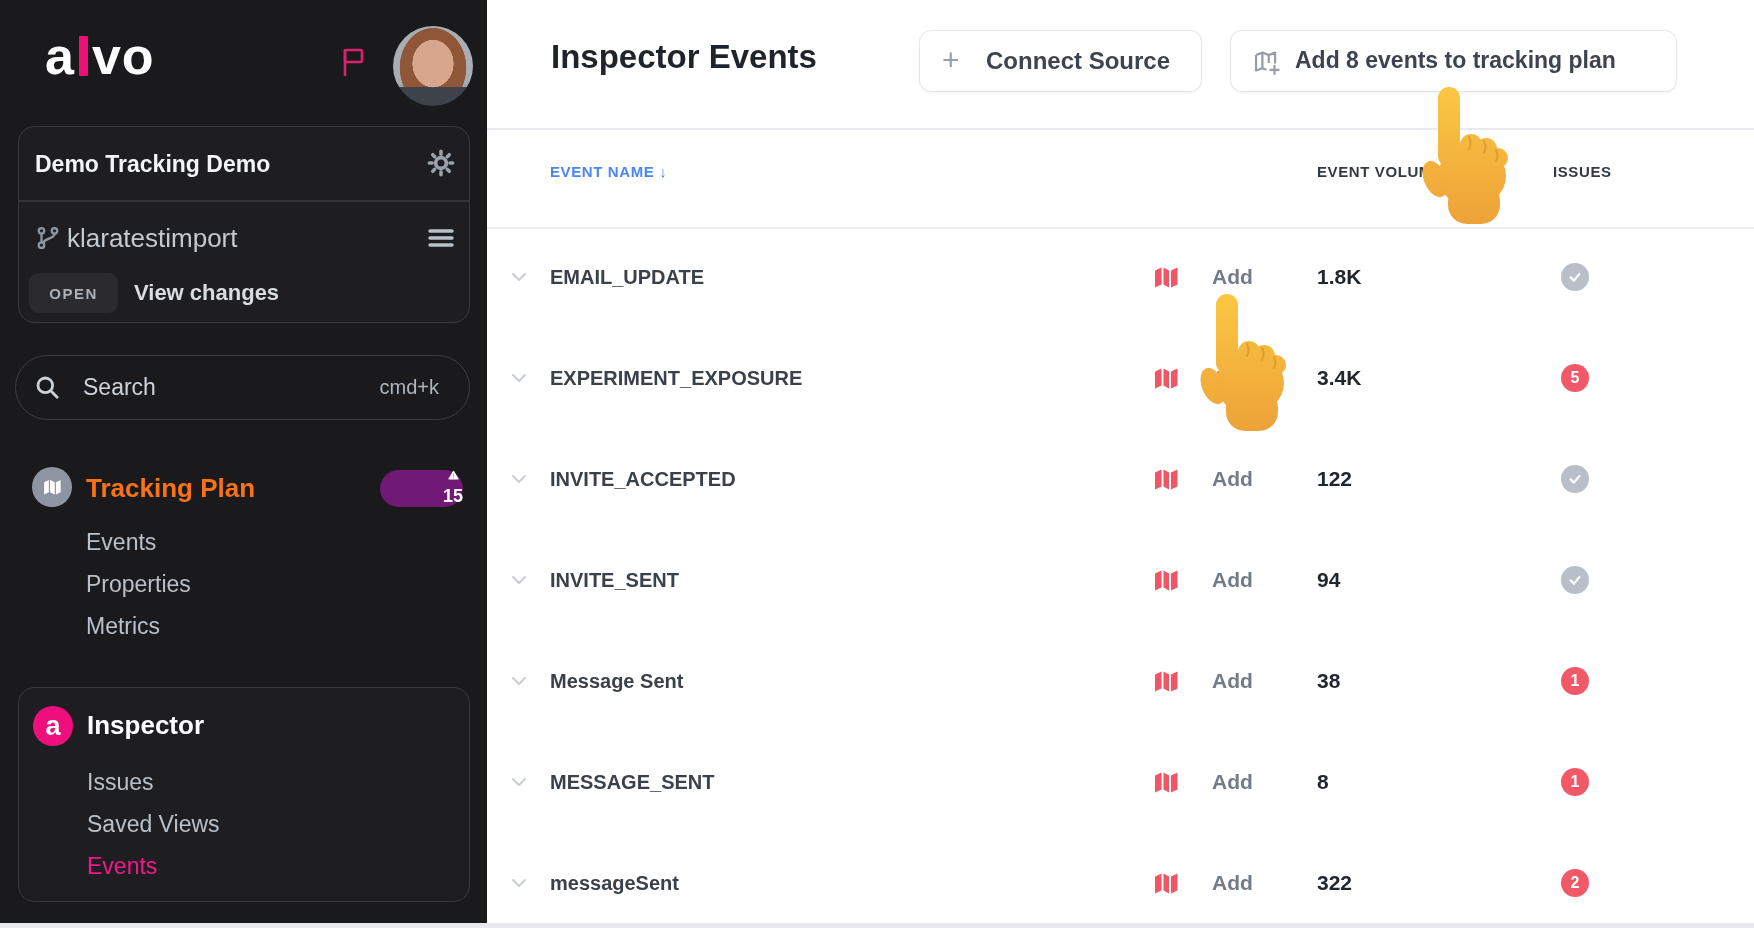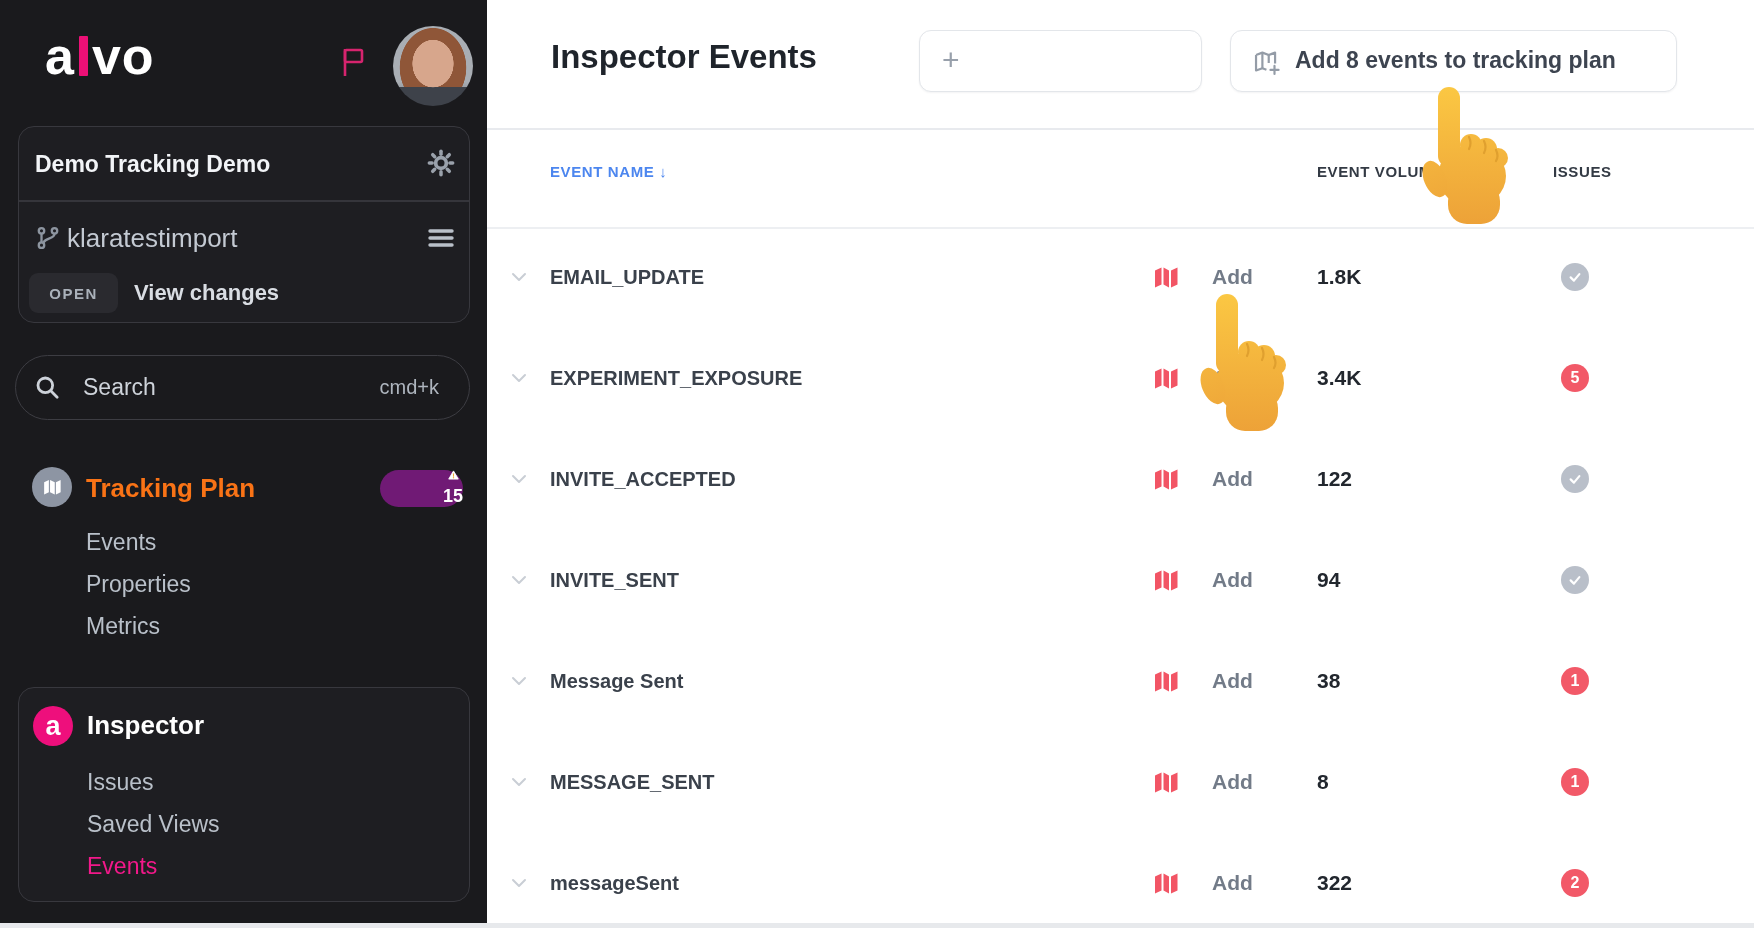--- a/index.html
+++ b/index.html
@@ -179,20 +179,21 @@
       <div class="insp-item" style="top:121px">Saved Views</div>
       <div class="insp-item active" style="top:163px">Events</div>
     </div>
   </div>
 
   <div class="main">
     <div class="page-title">Inspector Events</div>
 
     <div class="btn btn-connect">
       <span class="plus">+</span>
+      <span class="btn-label">Connect Source</span>
     </div>
 
     <div class="btn btn-add">
       <span class="mapadd">
         <svg width="30" height="30" viewBox="0 0 26 26" fill="none" stroke="#949ca7" stroke-width="1.9" stroke-linejoin="round">
           <path d="M3.5 6 L9 4 L14.5 6 L20 4 V13.5 M3.5 6 V19.5 L9 17.5 L12.5 18.8"></path>
           <path d="M9 4 V17.5 M14.5 6 V13"></path>
           <g stroke-linecap="round">
               <line x1="19.5" y1="15.5" x2="19.5" y2="22.5"></line>
               <line x1="16" y1="19" x2="23" y2="19"></line>

